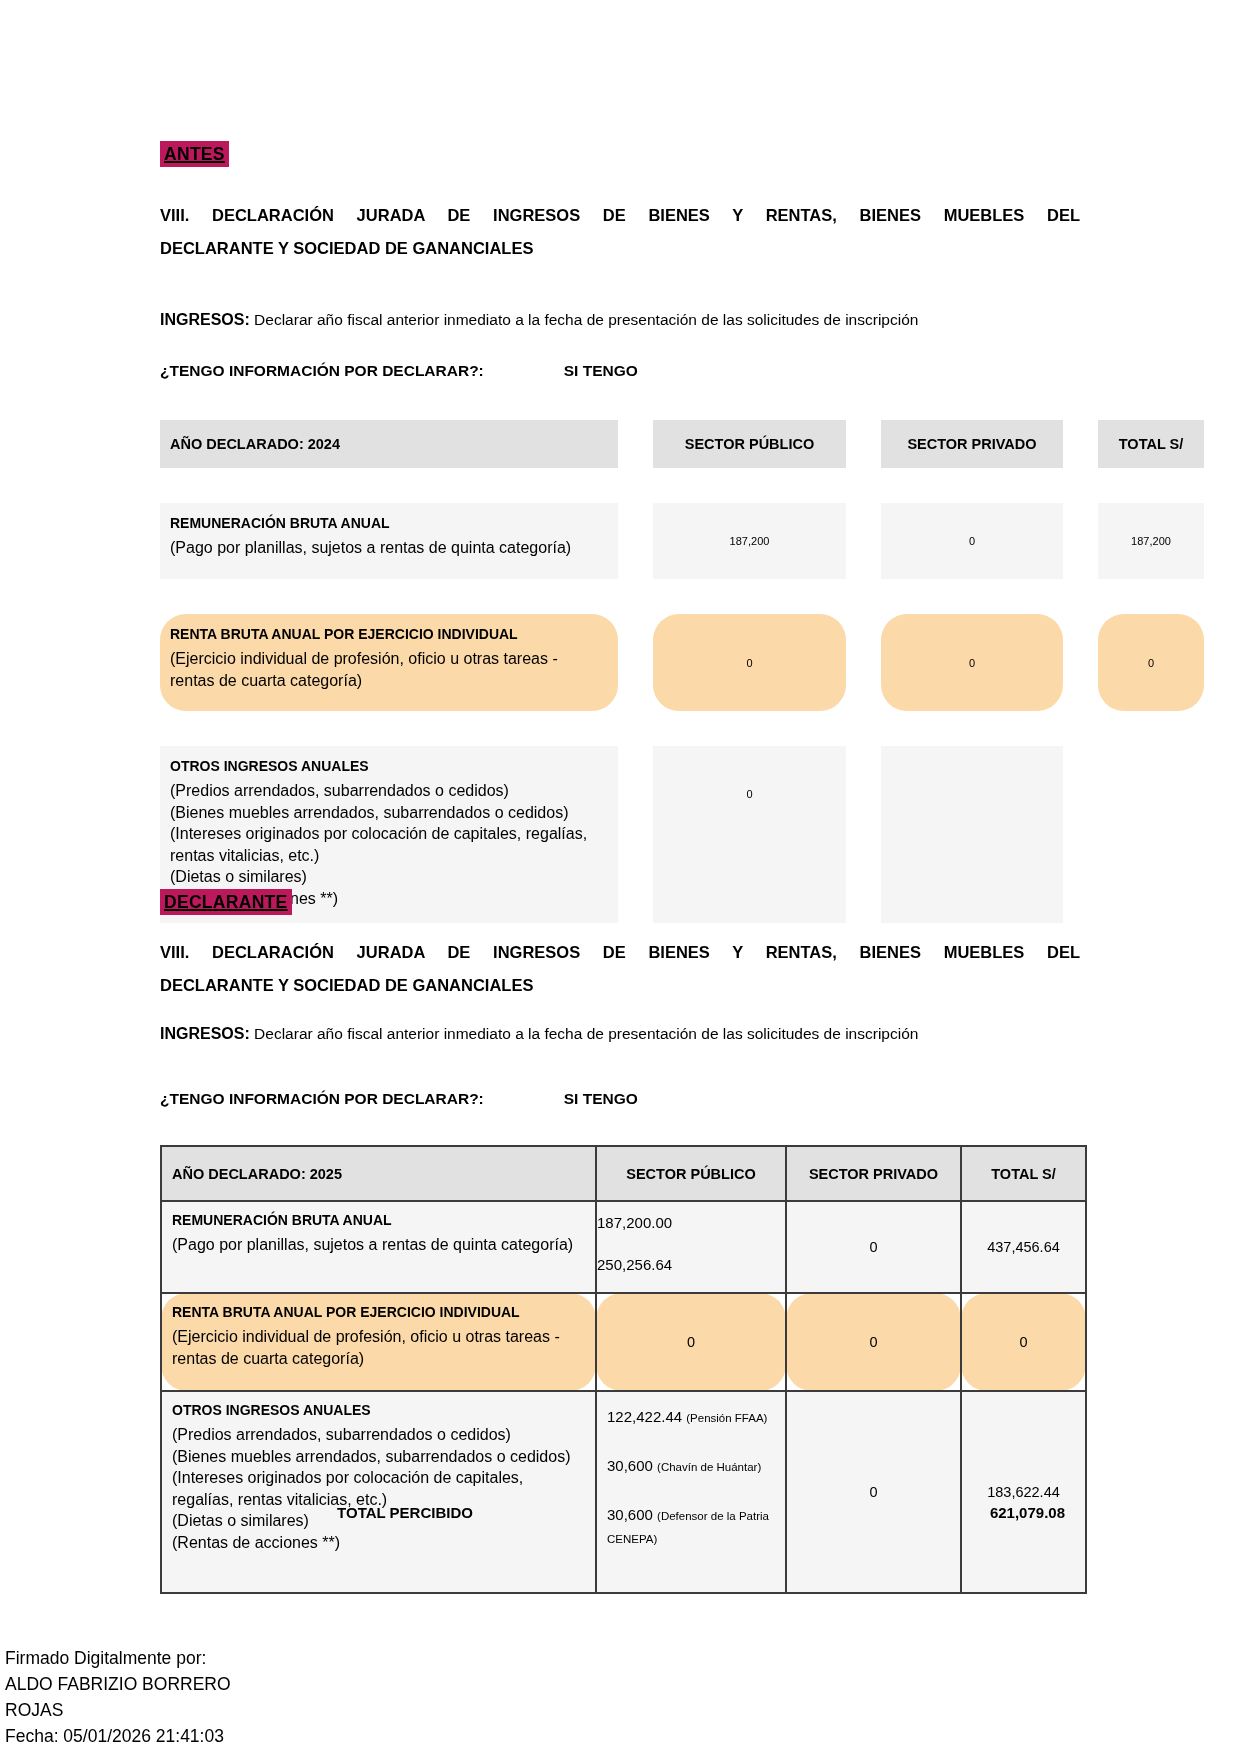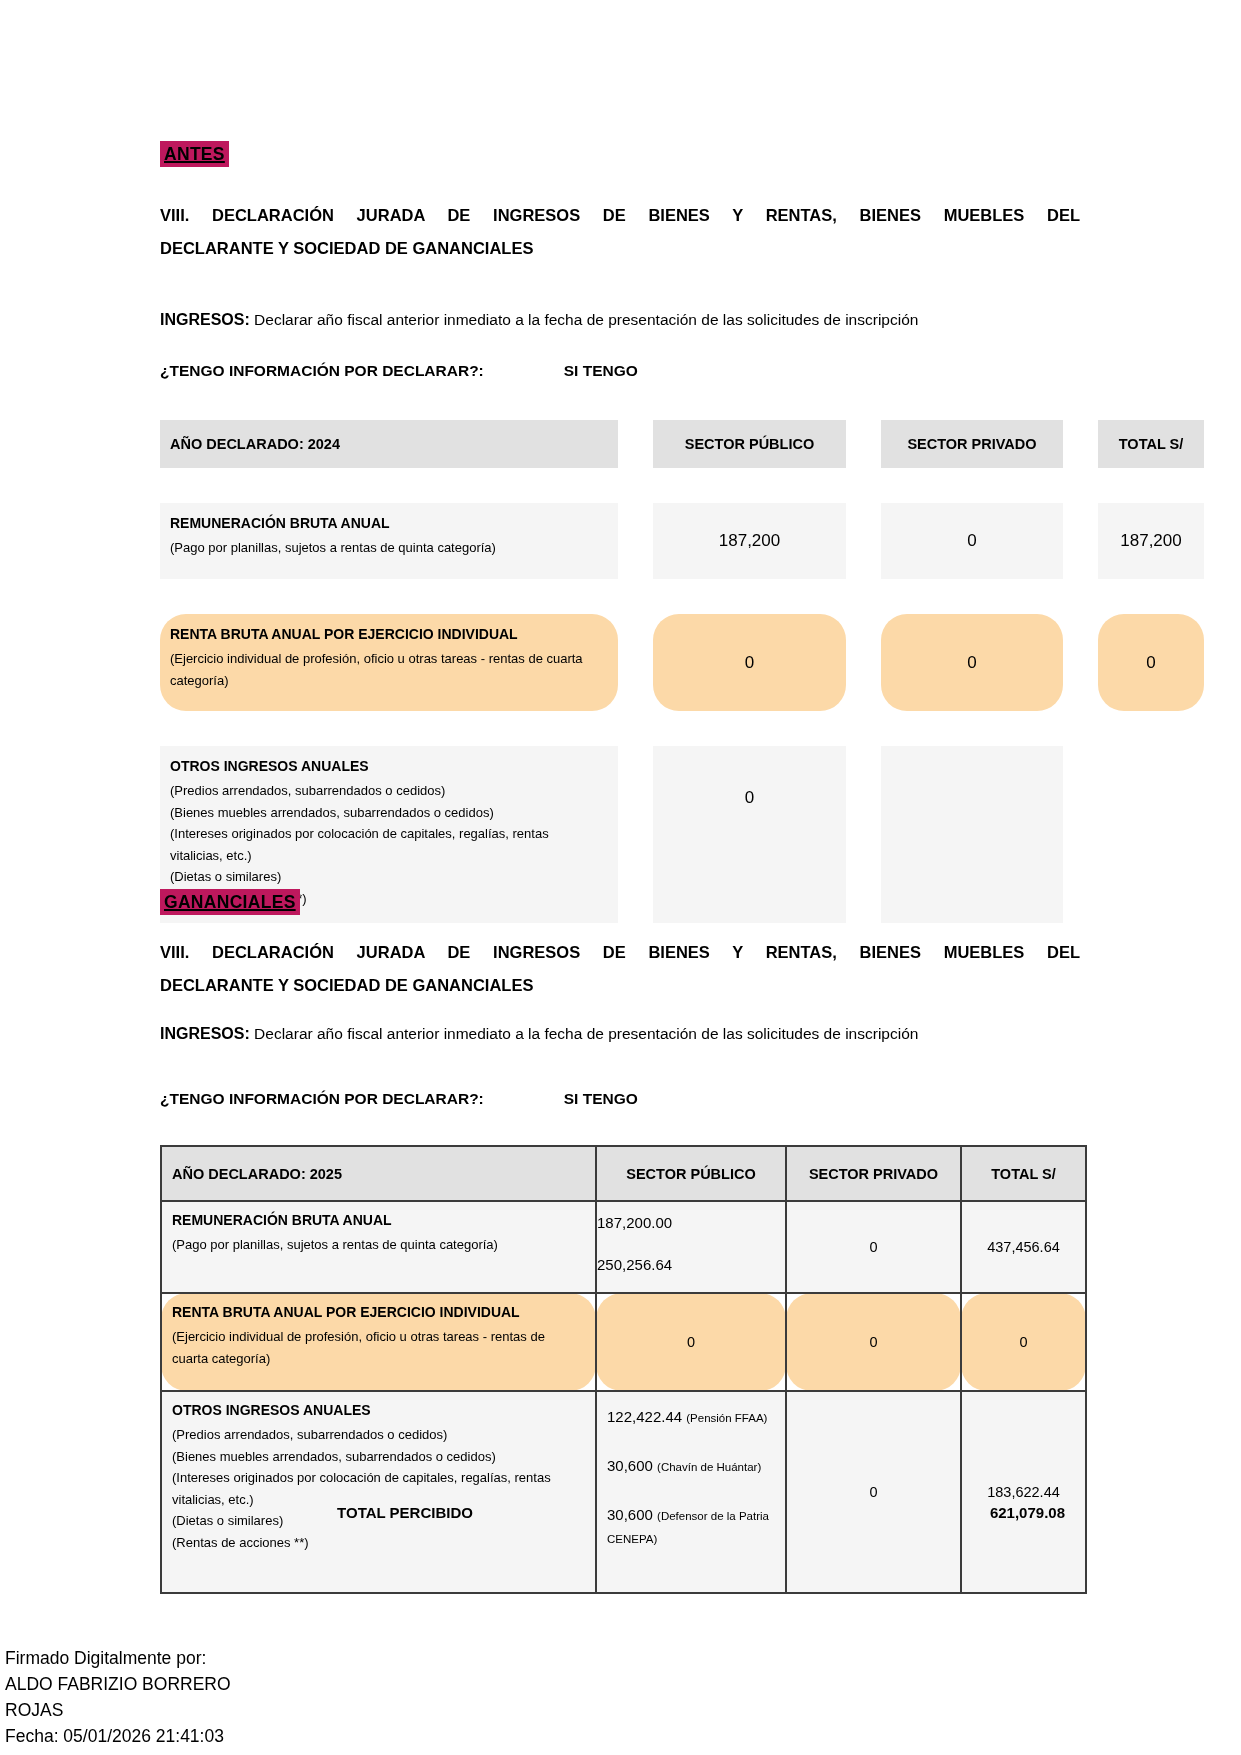--- a/index.html
+++ b/index.html
@@ -33,26 +33,26 @@
     grid-template-rows:48px 76px 97px 177px;
     column-gap:5px; row-gap:3px;
     width:954px;
     gap:35px;
   }
   .t1 > div { background:#f5f5f5; }
   .t1 .hd { background:#e1e1e1; font-weight:bold; font-size:14.5px;
             display:flex; align-items:center; justify-content:center; }
   .t1 .hd.first { justify-content:flex-start; padding-left:10px; }
   .t1 .desc { padding:10px 28px 0 10px; }
-  .t1 .val  { display:flex; align-items:center; justify-content:center; font-size:17px; }
+  .t1 .val  { display:flex; align-items:center; justify-content:center; font-size:11px; }
   .t1 .val.top { align-items:flex-start; padding-top:42px; }
   .t1 .orange, .t2 .orange { background:#fcd9a8 !important;border-radius:26px; }
 
   .row-title { font-weight:bold; font-size:14px; line-height:20px; margin-bottom:4px; }
-  .row-note  { font-size:13px; line-height:21.5px; }
+  .row-note  { font-size:16px; line-height:21.5px; }
 
   
   .t2 { border-collapse:collapse; width:925px; table-layout:fixed; }
   .t2 td { border:2px solid #3b3b3b; background:#f5f5f5; vertical-align:middle; }
   .t2 .hd { background:#e1e1e1; font-weight:bold; font-size:14.5px; text-align:center; height:55px; }
   .t2 .hd.first { text-align:left; padding-left:10px; }
   .t2 .desc { padding:8px 15px 0 10px; vertical-align:top; }
   .t2 .val { text-align:center; font-size:14.5px; }
   .t2 .pub-multi { vertical-align:top; font-size:15px; line-height:42px; }
   .t2 .pub-list { vertical-align:top; padding:14px 6px 16px 10px; text-align:left; }
@@ -114,21 +114,21 @@
     <div class="row-note">(Bienes muebles arrendados, subarrendados o cedidos)</div>
     <div class="row-note">(Intereses originados por colocación de capitales, regalías, rentas vitalicias, etc.)</div>
     <div class="row-note">(Dietas o similares)</div>
     <div class="row-note">(Rentas de acciones **)</div>
   </div>
   <div class="val top">0</div>
   <div class="val top"></div>
 </div>
 
 <div class="abs" style="left:160px; top:889px;">
-  <span class="tag">GANANCIALES</span>
+  <span class="tag">DECLARANTE</span>
 </div>
 
 <div class="abs heading" style="left:160px; top:936px;">
   <div class="jline">VIII. DECLARACIÓN JURADA DE INGRESOS DE BIENES Y RENTAS, BIENES MUEBLES DEL</div>
   <div>DECLARANTE Y SOCIEDAD DE GANANCIALES</div>
 </div>
 
 <div class="abs ingresos" style="left:160px; top:1025px;">
   <b>INGRESOS:</b>
   <span>Declarar año fiscal anterior inmediato a la fecha de presentación de las solicitudes de inscripción</span>

